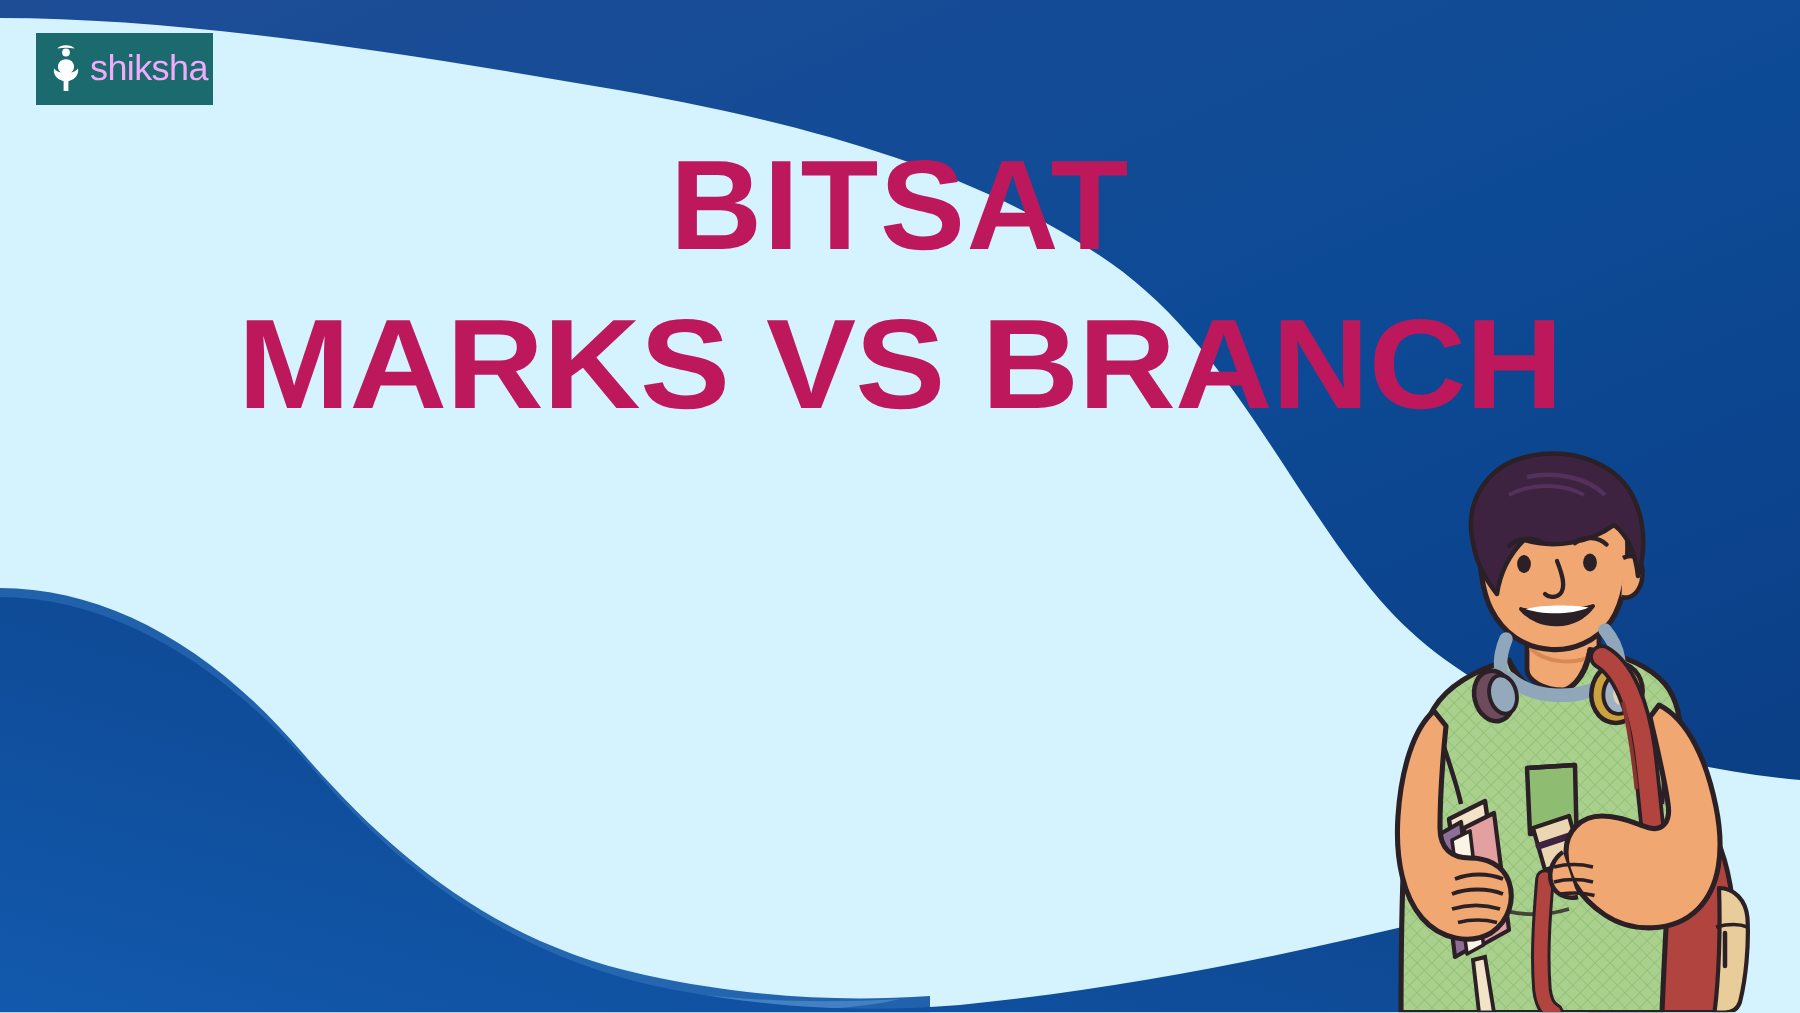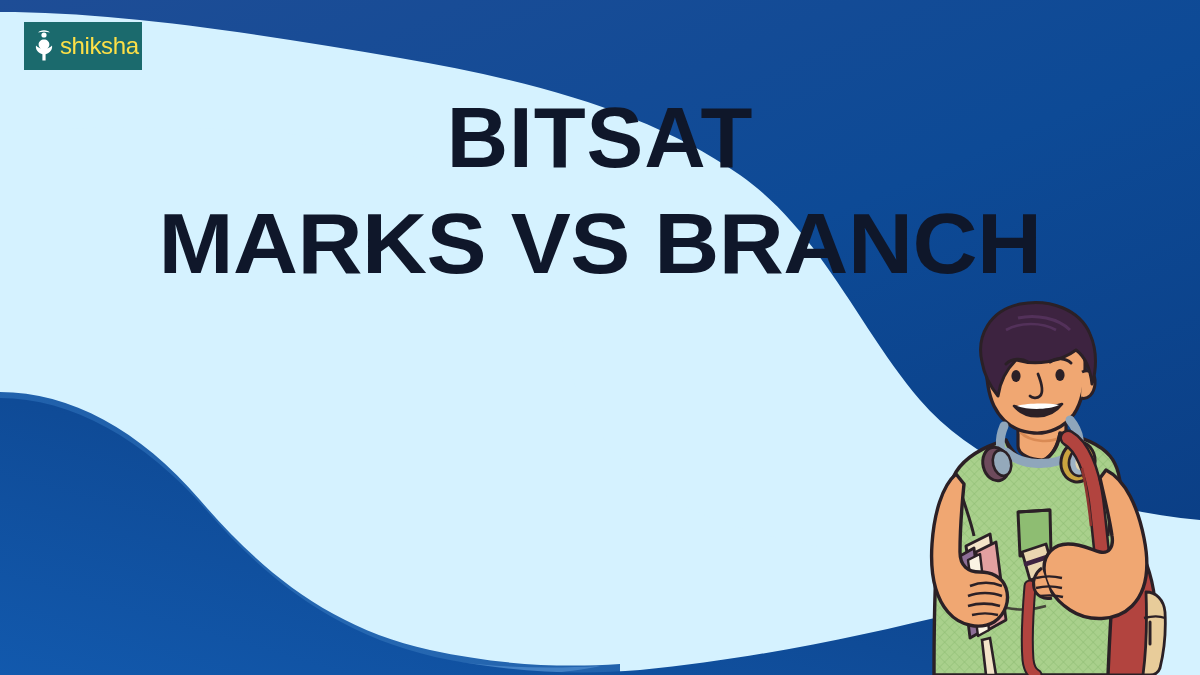--- a/index.html
+++ b/index.html
@@ -20,35 +20,35 @@
   #logo {
     position:absolute; left:24px; top:22px;
     width:118px; height:48px;
     background:#1b6a6d;
     display:flex; align-items:center;
     padding-left:7px;
     z-index:6;
   }
   #logo .mark { width:26px; height:34px; flex:0 0 26px; }
   #logo .wordmark {
-    color:#fde047;
+    color:#f0abfc;
     font-size:24px;
     font-weight:500;
     letter-spacing:-0.4px;
     margin-left:3px;
     line-height:1;
     font-family:"Liberation Sans", sans-serif;
   }
   
   #headline {
     position:absolute;
     left:0; top:96px; width:1200px;
     z-index:5;
     text-align:center;
-    color:#0f172a;
+    color:#be185d;
     font-weight:bold;
     font-family:"Liberation Sans", sans-serif;
   }
   #title-line-1 {
     display:block;
     font-size:85px;
     line-height:0.98;
     letter-spacing:1px;
   }
   #title-line-2 {

